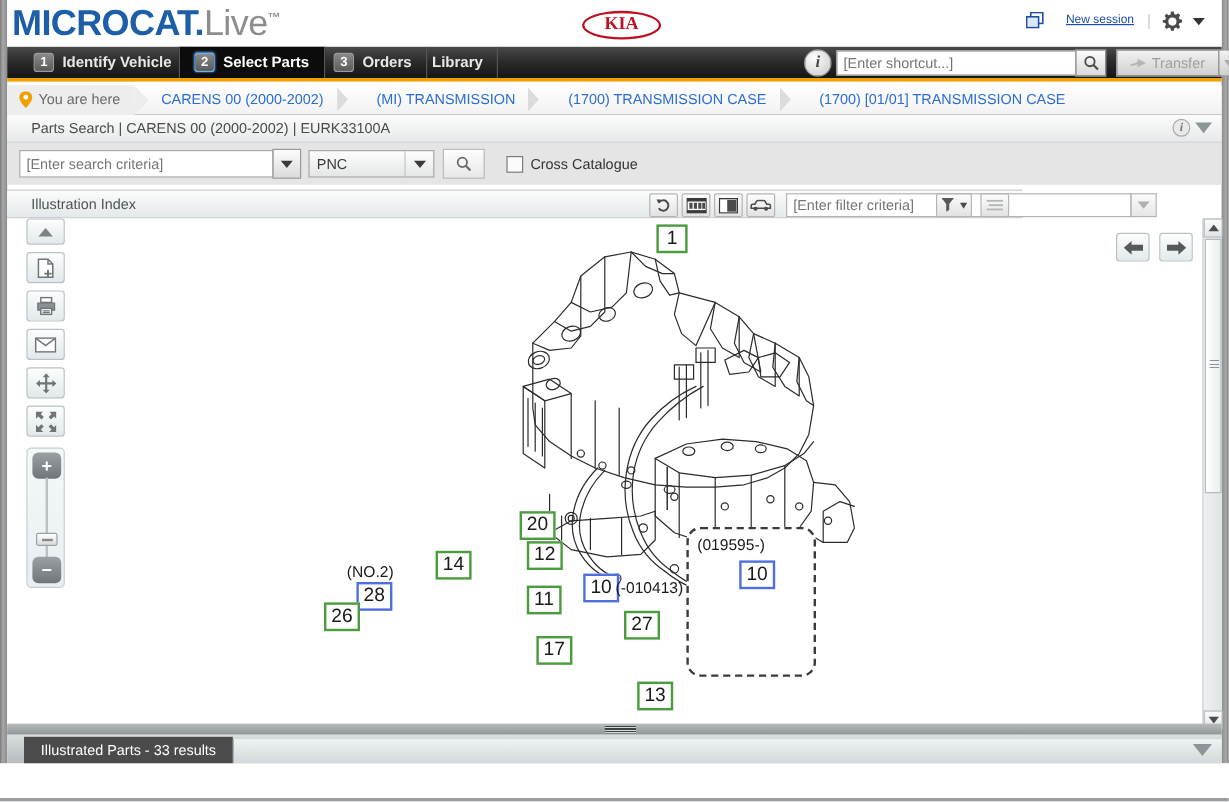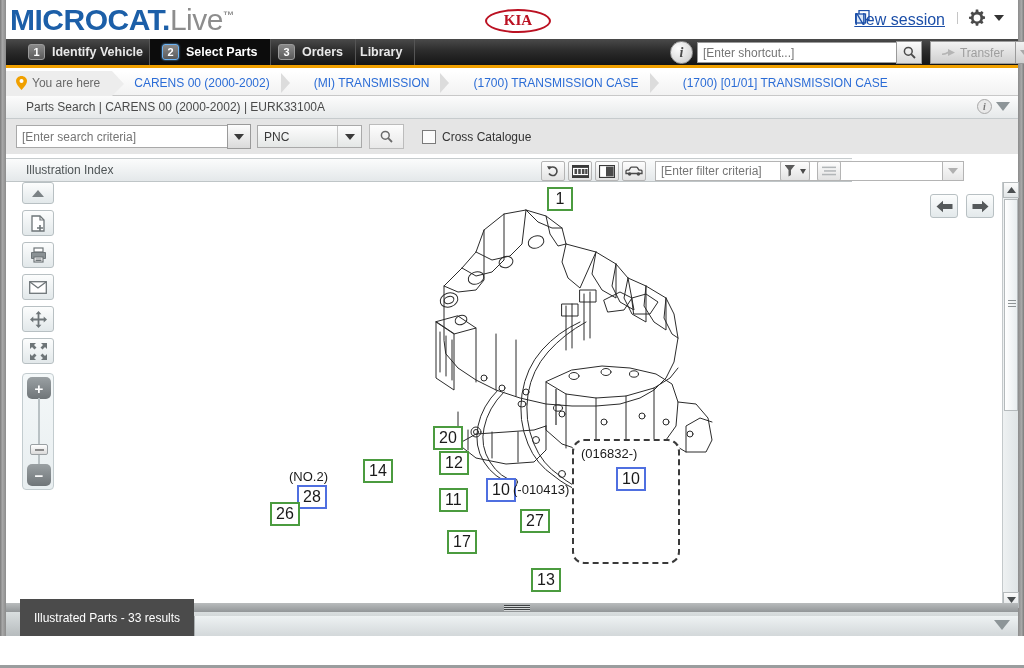--- a/index.html
+++ b/index.html
@@ -46,21 +46,21 @@
     position: absolute; left: 479px; top: 9px;
     width: 66px; height: 24px;
     border: 2.5px solid #bb1122; border-radius: 50%;
     color: #bb1122; font-size: 15px; font-weight: bold;
     text-align: center; line-height: 19px; letter-spacing: 0px;
     font-family: "Liberation Serif", serif;
   }
 
   .newsession {
     position: absolute; right: 73px; top: 11px;
-    color: #1c4fa8; text-decoration: underline; font-size: 16px;
+    color: #1c4fa8; text-decoration: underline; font-size: 10px;
     cursor: pointer; white-space: nowrap;
   }
   .newsession-icon {
     position: absolute; right: 148px; top: 10px;
     width: 15px; height: 14px;
   }
   .hdr-sep {
     position: absolute; right: 60px; top: 12px;
     width: 1px; height: 12px; background: #c5c5c5;
   }
@@ -401,21 +401,21 @@
     background: repeating-linear-gradient(to bottom, #3f4244 0 1px, #d4d7d8 1px 2px);
   }
 
   
   .btabs {
     position: absolute; left: 6px; top: 612px; width: 1012px; height: 24px;
     background: linear-gradient(to bottom, #d9dedf, #b6bbbd);
     display: flex; align-items: flex-end;
   }
   .btab {
-    height: 37px; display: flex; align-items: center; gap: 7px;
+    height: 22px; display: flex; align-items: center; gap: 7px;
     padding: 4px 14px; font-size: 12px; cursor: pointer;
   }
   .btab.active {
     background: #4b4b4b; color: #ffffff;
   }
   .btab.inactive {
     background: linear-gradient(to bottom, #f4f6f6, #dfe4e5);
     color: #3a3a3a;
     border-left: 1px solid #fff; border-right: 1px solid #a9aeb0;
   }
@@ -824,21 +824,21 @@
         <path d="M616,500 L616,512 M634,500 L634,512"></path>
         <path d="M614,494 L636,494 L636,502 L614,502 z"></path>
         <path d="M618,488 L622,488 L622,495 L618,495 z"></path>
         <path d="M628,488 L632,488 L632,495 L628,495 z"></path>
         <path d="M620,540 L620,552 L630,552 L630,540"></path>
         <ellipse cx="625" cy="553" rx="5" ry="3"></ellipse>
       </g>
     </svg>
 
     <div class="inset-box" style="left:566px; top:257px; width:108px; height:125px;"></div>
-    <div class="caplabel" style="left:575px; top:264px; font-size:13px;">(016832-)</div>
+    <div class="caplabel" style="left:575px; top:264px; font-size:13px;">(019595-)</div>
 
     <div class="callout" style="left:541px; top:5px;">1</div>
 
     <div class="callout" style="left:427px; top:244px;">20</div>
     <div class="callout" style="left:433px; top:269px;">12</div>
     <div class="callout" style="left:433px; top:306px;">11</div>
     <div class="callout" style="left:441px; top:348px;">17</div>
 
     <div class="callout sel" style="left:480px; top:296px;">10</div>
     <div class="caplabel" style="left:507px; top:300px;">(-010413)</div>

